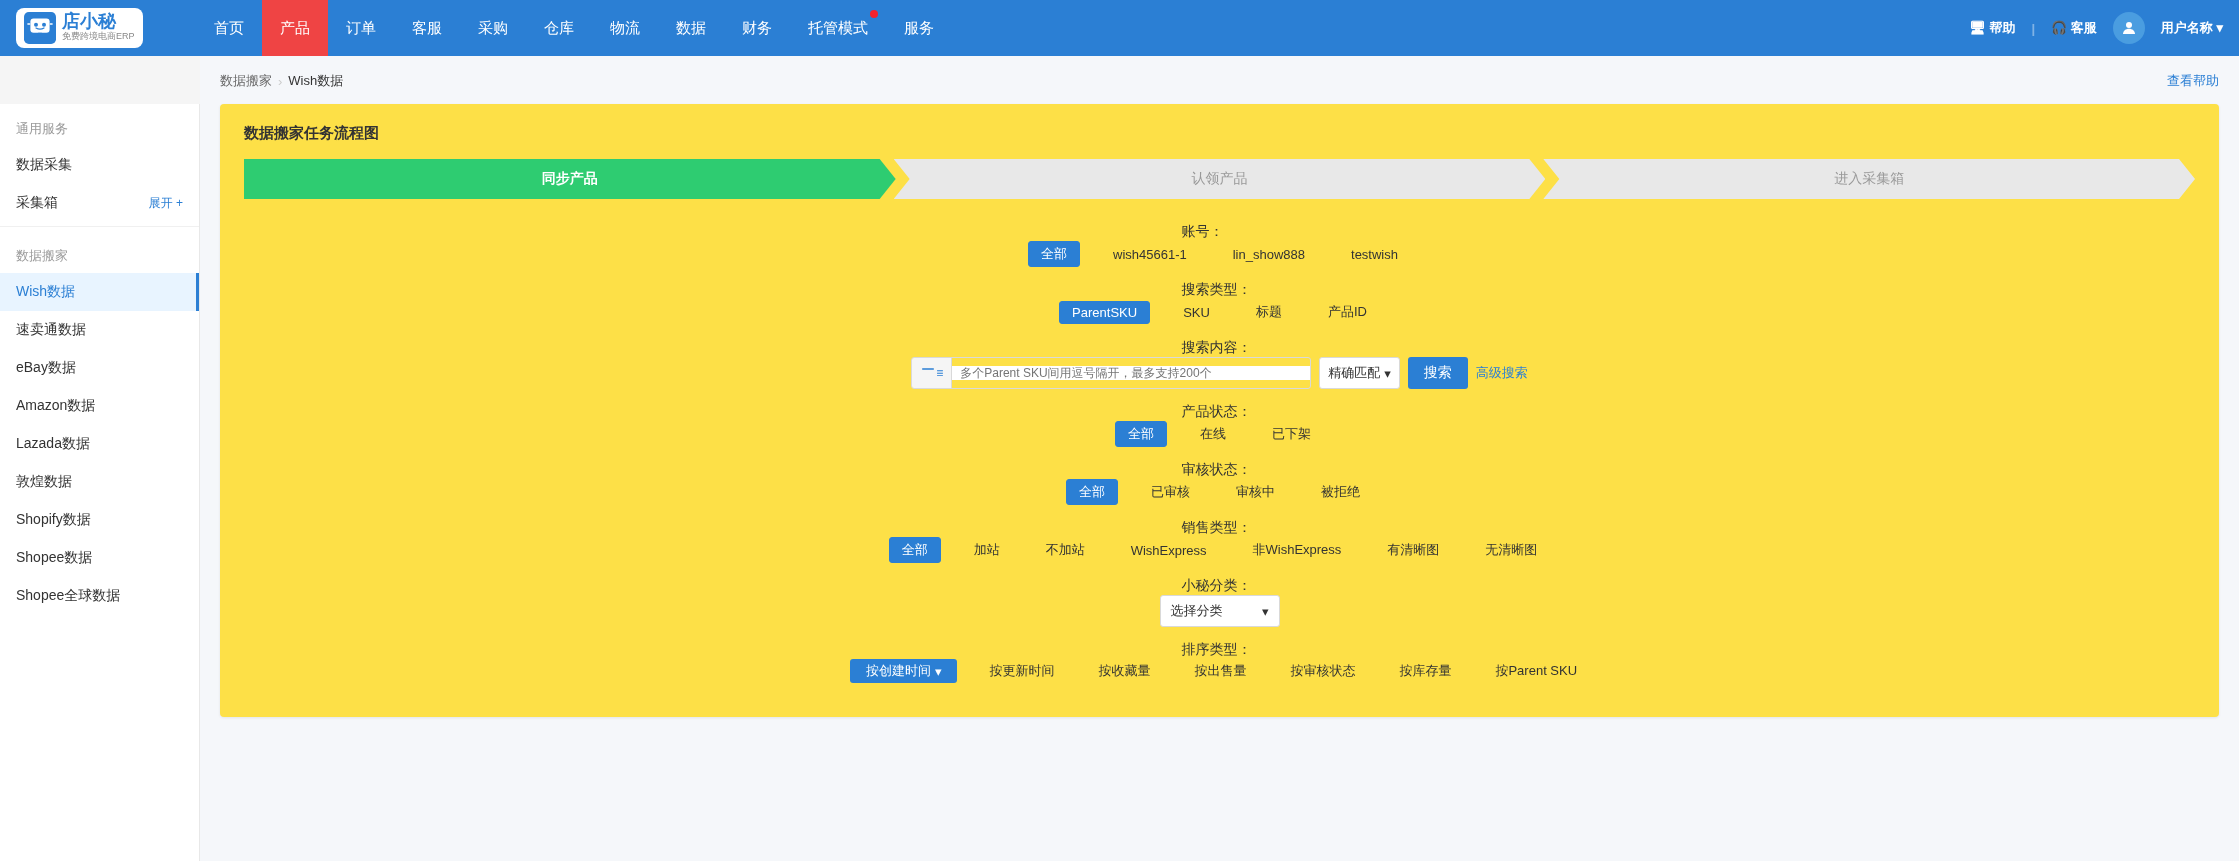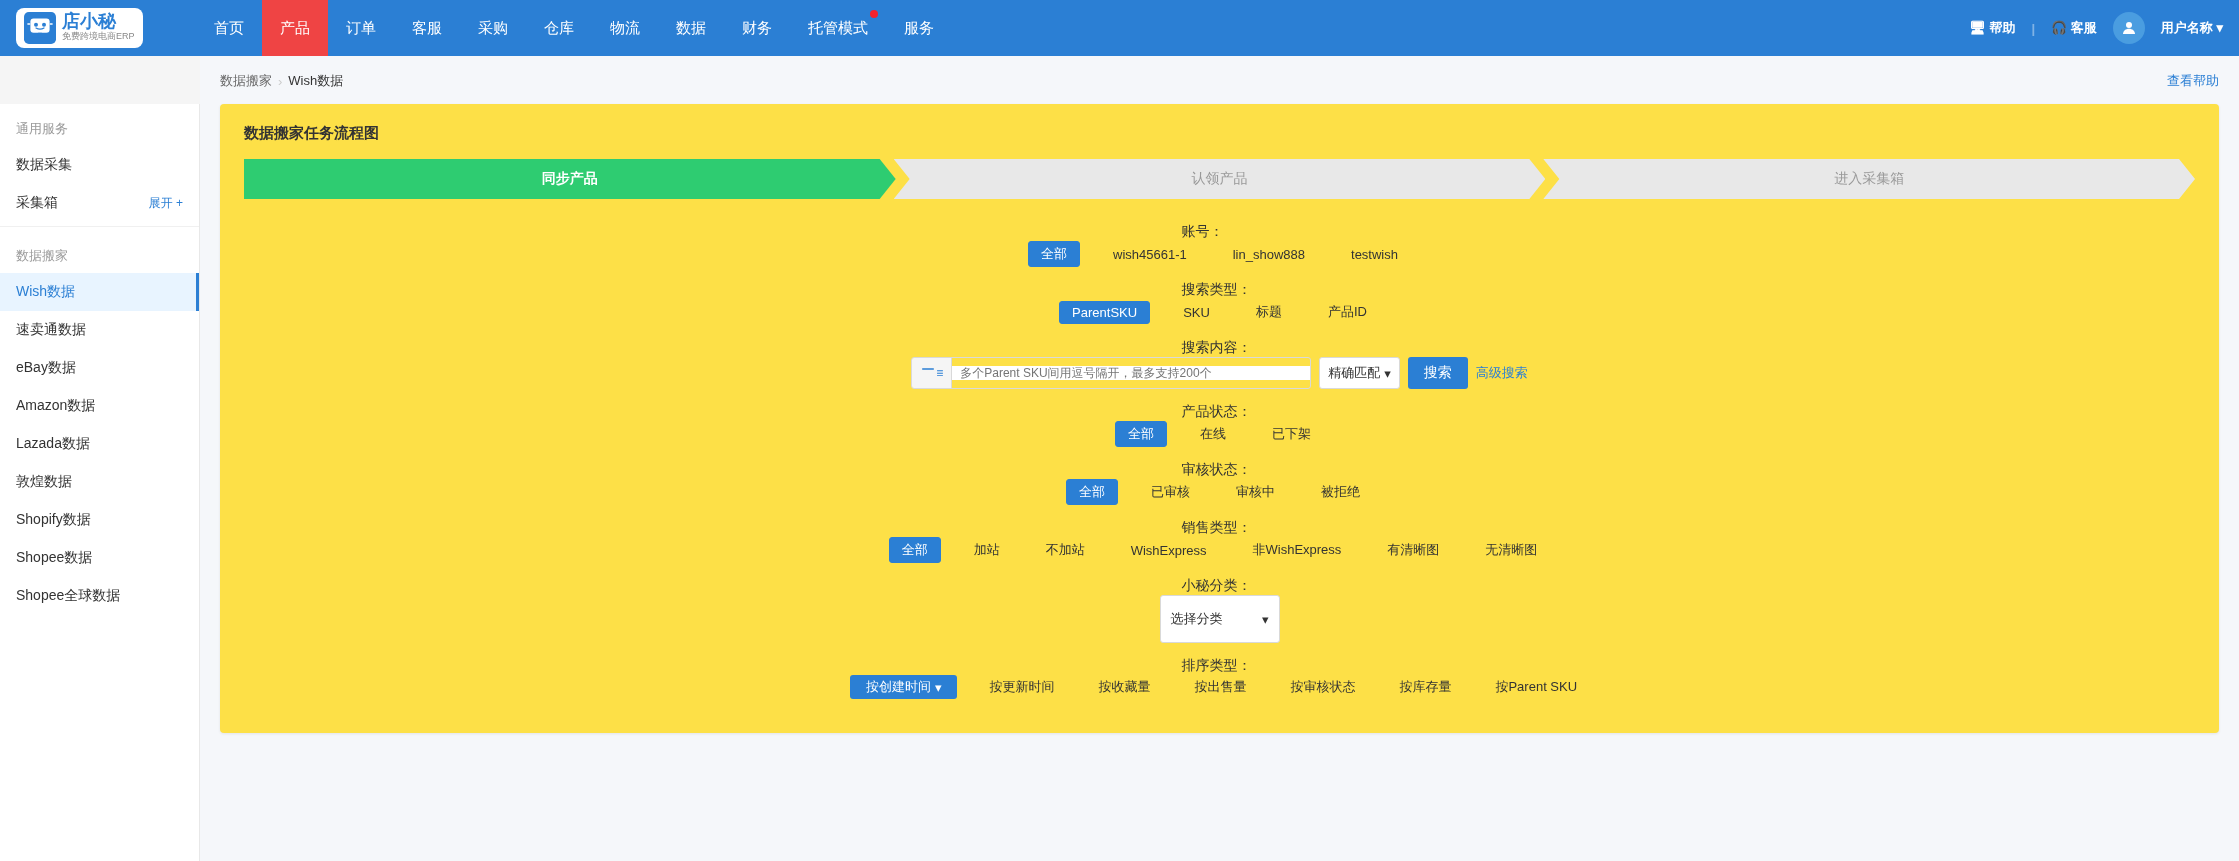--- a/index.html
+++ b/index.html
@@ -318,21 +318,21 @@
       font-size: 13px;
       color: #333;
     }
 
     
     .category-select {
       display: flex;
       align-items: center;
       border: 1px solid #d9d9d9;
       border-radius: 3px;
-      height: 48px;
+      height: 32px;
       padding: 0 10px;
       background: white;
       cursor: pointer;
       font-size: 13px;
       gap: 8px;
       color: #333;
       min-width: 120px;
     }
   </style>
 </head>

